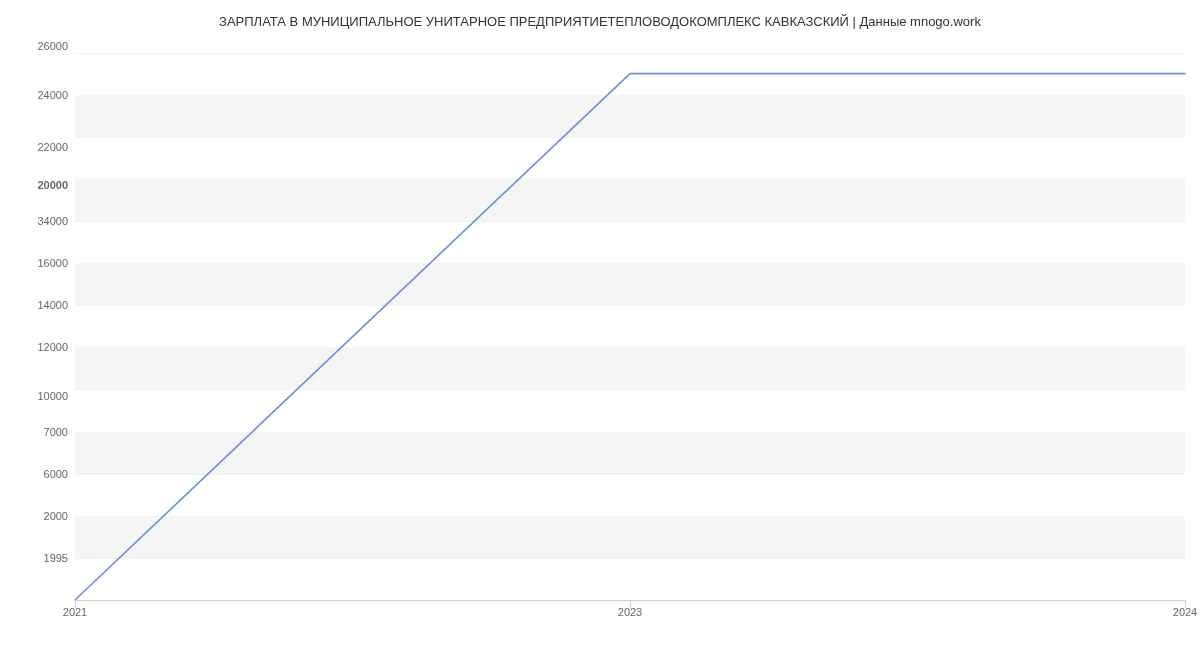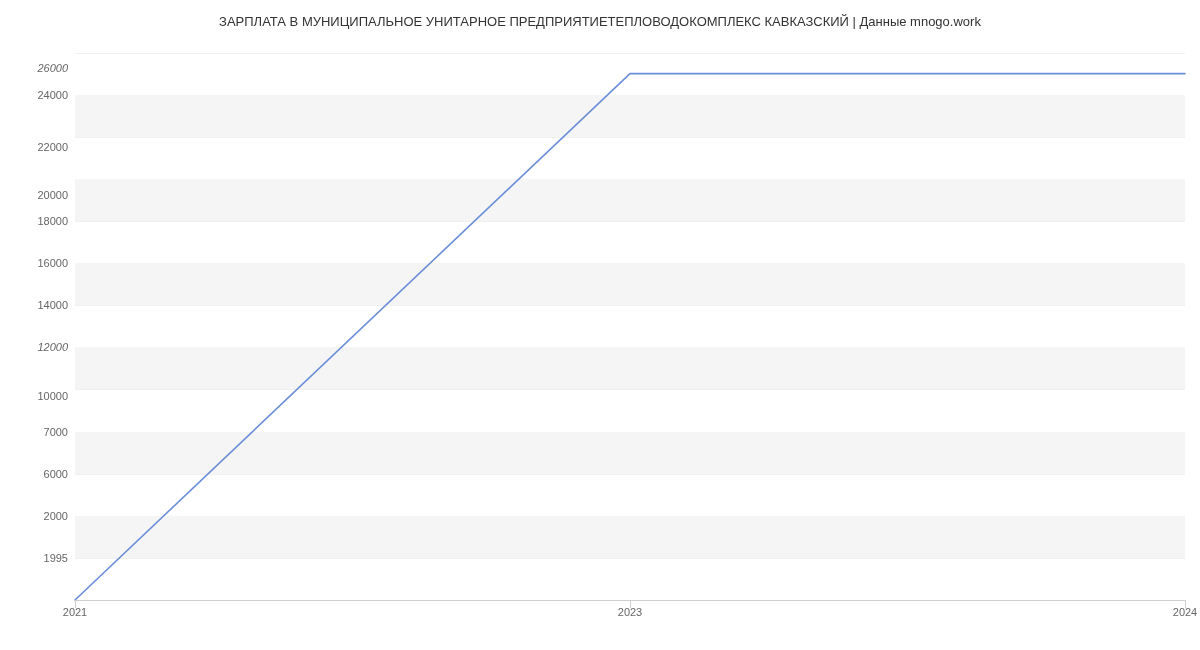--- a/index.html
+++ b/index.html
@@ -125,27 +125,27 @@
         <path d="M0.00 558.00 L555.00 31.58 L1110.00 31.58" class="line-path" stroke="#6a8fd8"></path>
       </svg>
   </div>
 
   <div class="x-axis-line" id="x-axis" style="top: 594px;"></div>
 <div class="y-tick-label" style="top: 551.887px;">1995</div>
     <div class="y-tick-label" style="top: 509.774px;">2000</div>
     <div class="y-tick-label" style="top: 467.66px;">6000</div>
     <div class="y-tick-label" style="top: 425.547px;">7000</div>
     <div class="y-tick-label" style="top: 390px;">10000</div>
-    <div class="y-tick-label" style="top: 341.321px; font-style: italic;">12000</div>
+    <div class="y-tick-label" style="top: 341.321px;">12000</div>
     <div class="y-tick-label" style="top: 299.208px;">14000</div>
     <div class="y-tick-label" style="top: 257.094px;">16000</div>
-    <div class="y-tick-label" style="top: 214.981px;">18000</div>
-    <div class="y-tick-label" style="top: 189px;">20000</div>
+    <div class="y-tick-label" style="top: 214.981px;">34000</div>
+    <div class="y-tick-label" style="top: 179px; font-weight: bold;">20000</div>
     <div class="y-tick-label" style="top: 141px;">22000</div>
     <div class="y-tick-label" style="top: 88.6415px; text-align: right;">24000</div>
-    <div class="y-tick-label" style="top: 62px; font-style: italic;">26000</div>
+    <div class="y-tick-label" style="top: 40px;">26000</div>
     <div class="x-tick" style="left: 75px; top: 594px;"></div>
     <div class="x-tick-label" style="left: 75px;">2021</div>
     <div class="x-tick" style="left: 630px; top: 594px;"></div>
     <div class="x-tick-label" style="left: 630px;">2023</div>
     <div class="x-tick" style="left: 1185px; top: 594px;"></div>
     <div class="x-tick-label" style="left: 1185px;">2024</div>
   </div>
 
 </body></html>

